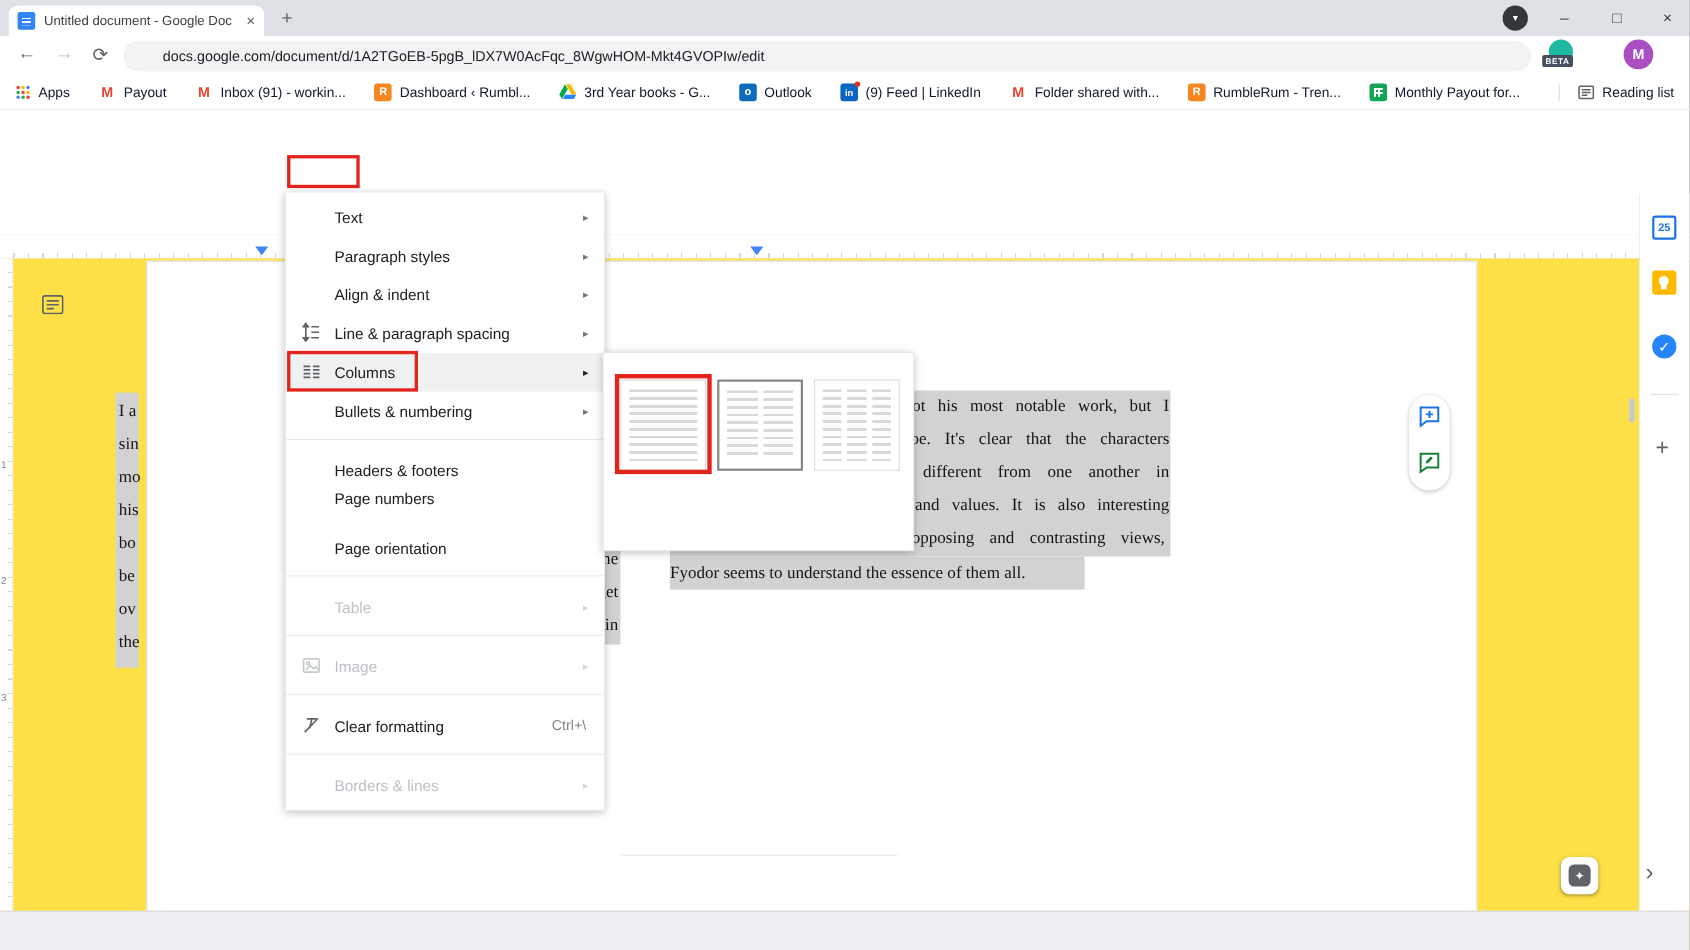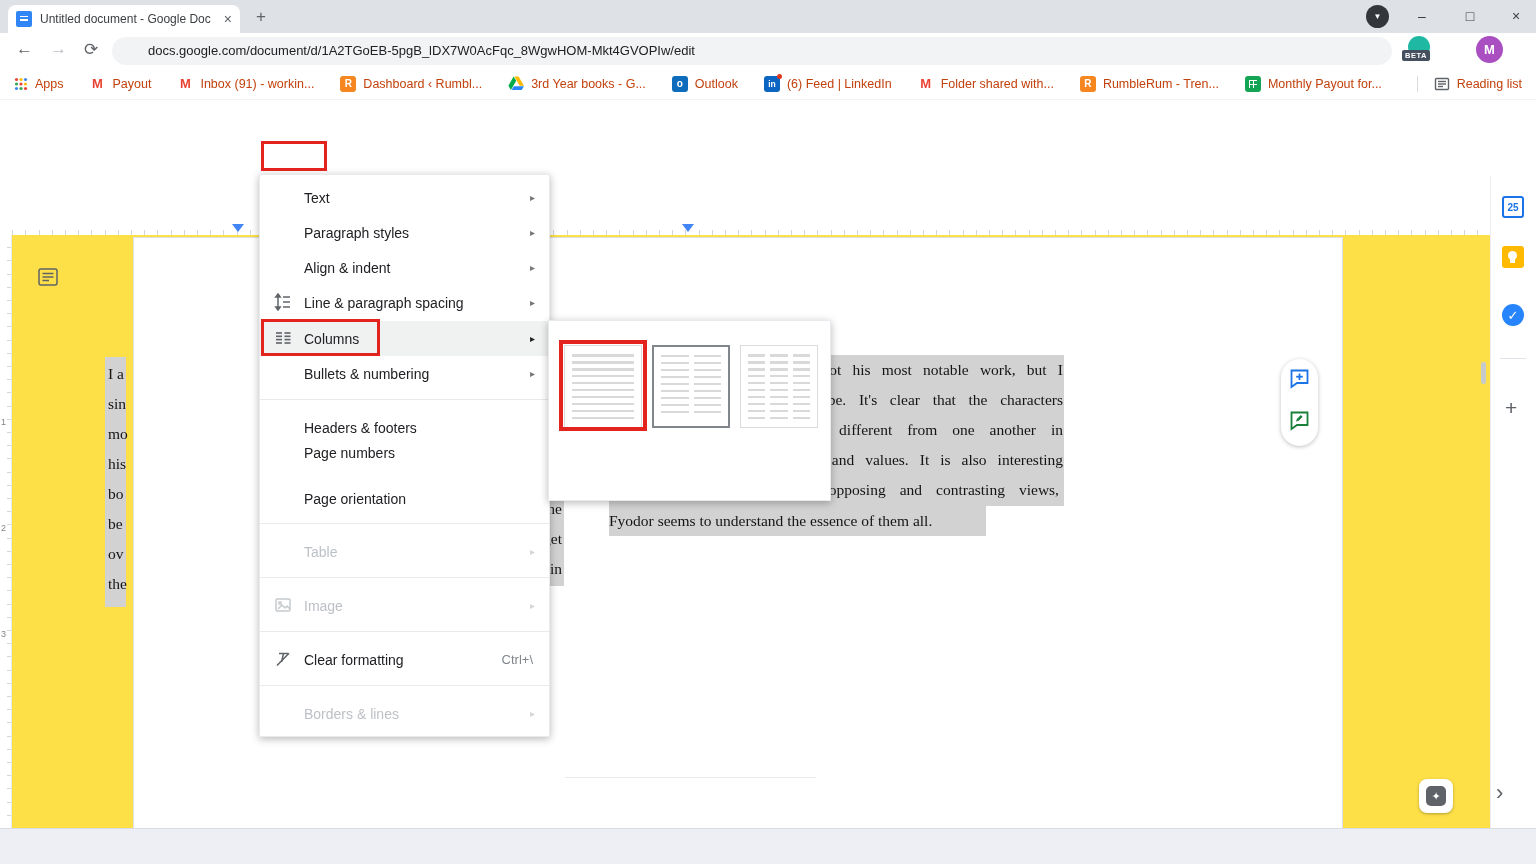--- a/index.html
+++ b/index.html
@@ -20,21 +20,21 @@
   #urlrow{left:0;top:33px;width:1536px;height:35px;background:#fff;}
   .navic{font-size:17px;color:#5f6368;top:6px;}
   #omni{left:112px;top:4px;width:1280px;height:28px;background:#f1f3f4;border-radius:14px;}
   #urltext{left:148px;top:10px;font-size:13px;color:#202124;white-space:nowrap;}
   #betaic{left:1408px;top:3px;width:22px;height:22px;border-radius:50%;background:#1fb8a3;}
   #betabadge{left:1402px;top:17px;background:#454f5e;color:#fff;font-size:7.5px;font-weight:bold;padding:1px 3px;border-radius:2px;letter-spacing:.5px;}
   #avatar1{left:1476px;top:3px;width:27px;height:27px;border-radius:50%;background:#a94fc2;color:#fff;font-size:13px;display:flex;align-items:center;justify-content:center;font-weight:bold;}
   
   #bmrow{left:0;top:68px;width:1536px;height:32px;background:#fff;display:flex;align-items:center;padding:0 14px;box-sizing:border-box;border-bottom:1px solid #f1f3f4;}
   .bm{display:flex;align-items:center;margin-right:26px;white-space:nowrap;}
-  .bm .lb{font-size:12.5px;color:#c2410c;margin-left:7px;}
+  .bm .lb{font-size:12.5px;color:#0f172a;margin-left:7px;}
   .fav{width:16px;height:16px;border-radius:3px;display:flex;align-items:center;justify-content:center;font-weight:bold;color:#fff;position:relative;}
   
   #dhead{left:0;top:100px;width:1536px;height:75px;background:#fff;}
   #doclogo{left:26px;top:116px;width:30px;height:42px;background:#3086f6;border-radius:3px;}
   #doclogo .lines{position:absolute;left:7px;right:7px;top:17px;height:16px;background:repeating-linear-gradient(#fff 0 2.5px,transparent 2.5px 7px);}
   #dtitle{left:81px;top:115px;font-size:18px;color:#3c4043;}
   .hicon{top:119px;color:#5f6368;font-size:15px;}
   .mitem{top:145px;font-size:14.5px;color:#202124;padding:4px 6px;border-radius:3px;}
   #lastedit{left:516px;top:149px;font-size:13px;color:#80868b;text-decoration:underline;}
   #sharebtn{left:1360px;top:120px;width:96px;height:36px;background:#1a73e8;border-radius:4px;color:#fff;font-size:14px;font-weight:bold;display:flex;align-items:center;justify-content:center;gap:8px;}
@@ -197,21 +197,21 @@
     </div>
     <div class="bm">
       <span class="fav" style="background:#0f6cbd;font-size:10px;">o</span>
       <span class="lb">Outlook</span>
     </div>
     <div class="bm">
       <span class="fav" style="background:#0a66c2;font-size:8.5px;">
           <span>in</span>
           <i style="position:absolute;right:-2px;top:-2px;width:5px;height:5px;border-radius:50%;background:#e0341b;"></i>
         </span>
-      <span class="lb">(6) Feed | LinkedIn</span>
+      <span class="lb">(9) Feed | LinkedIn</span>
     </div>
     <div class="bm">
       <span class="fav" style="color:#ea4335;font-size:13px;">M</span>
       <span class="lb">Folder shared with...</span>
     </div>
     <div class="bm">
       <span class="fav" style="background:#f6861f;font-size:10px;">R</span>
       <span class="lb">RumbleRum - Tren...</span>
     </div>
     <div class="bm">

